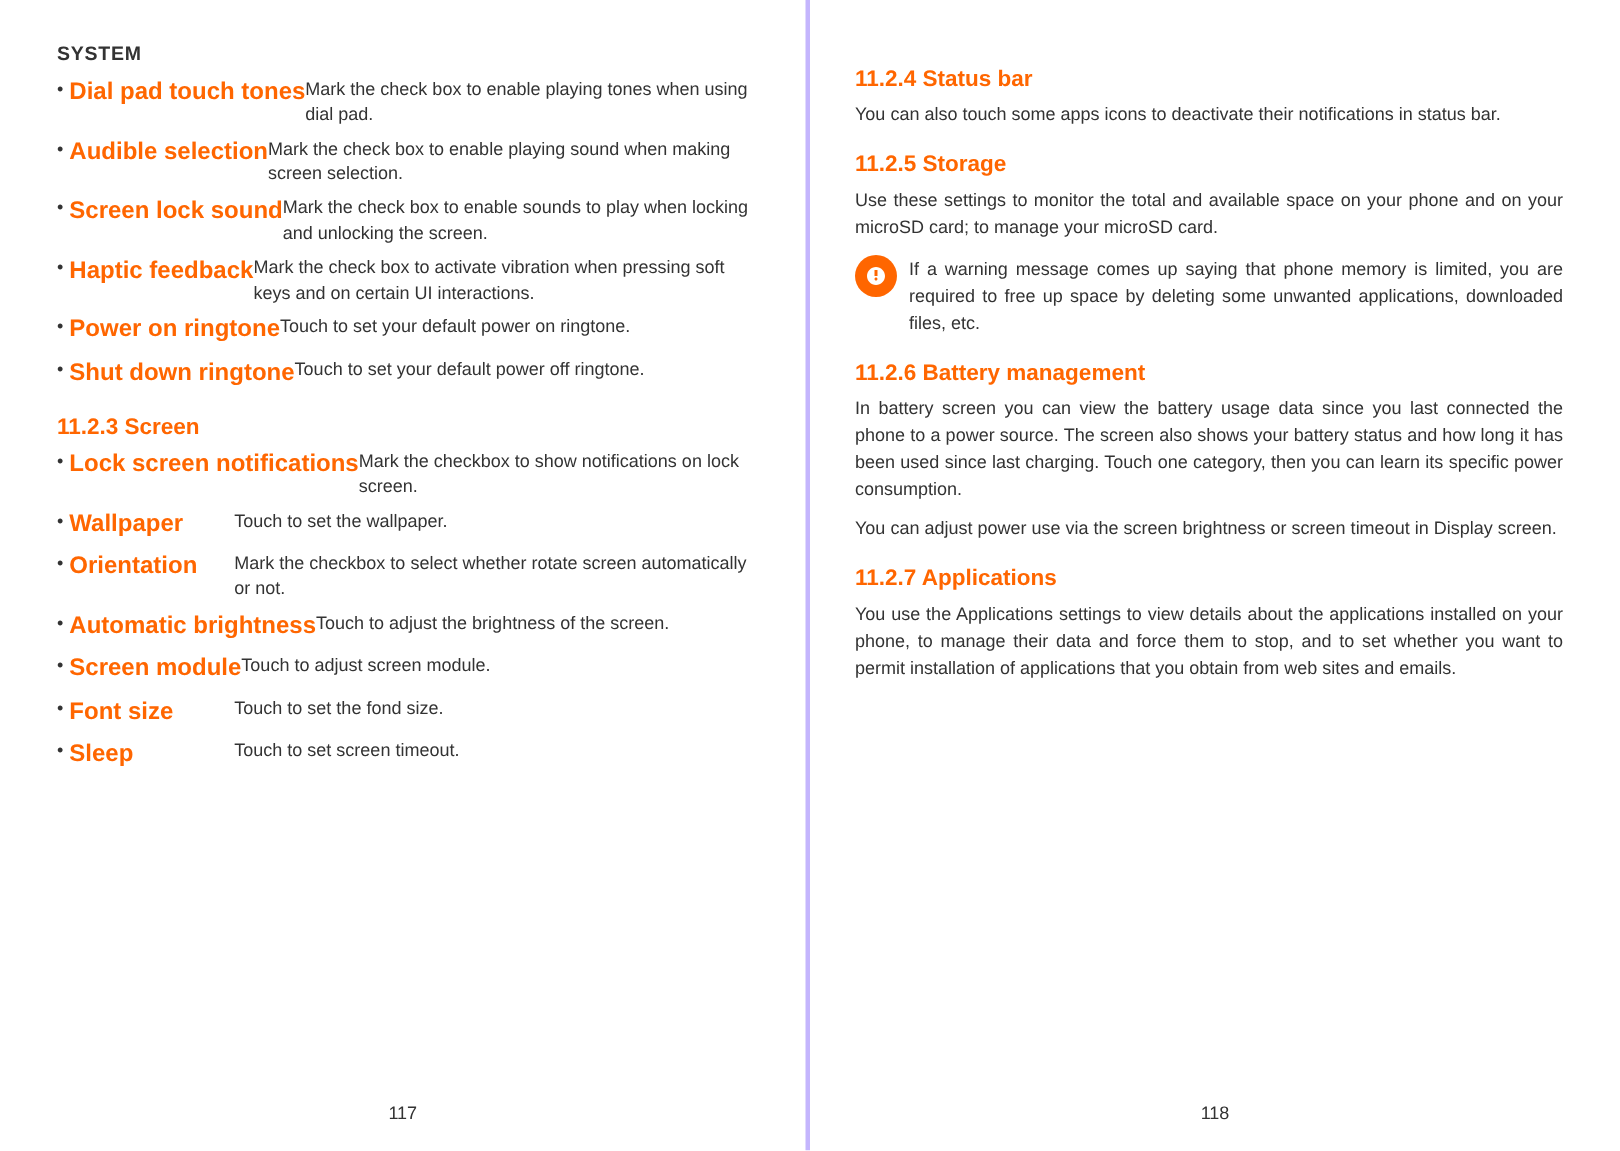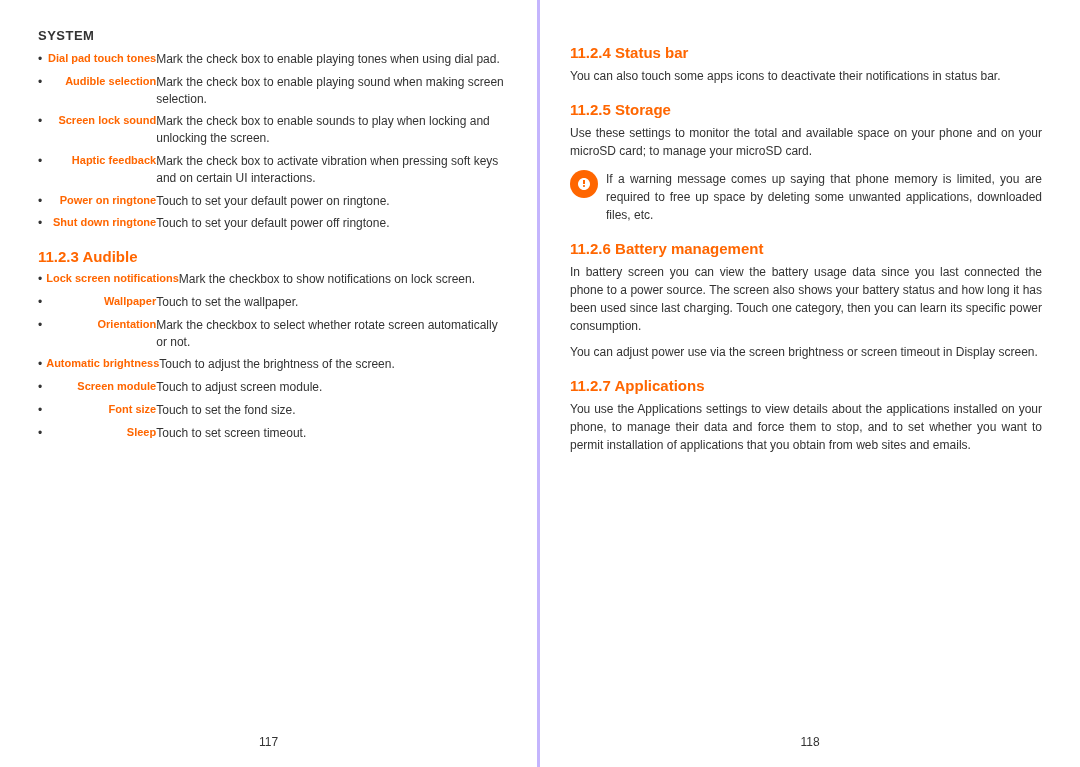--- a/index.html
+++ b/index.html
@@ -58,25 +58,24 @@
     .bullet {
       color: #333;
       margin-right: 4px;
       font-size: 12px;
       margin-top: 1px;
       flex-shrink: 0;
     }
     .item-term {
       color: #ff6600;
       font-weight: bold;
-      font-size: 11px;
+      font-size: 16px;
       min-width: 110px;
       flex-shrink: 0;
       line-height: 1.4;
-      text-align: right;
     }
     .item-desc {
       font-size: 12px;
       color: #333;
       line-height: 1.4;
       flex: 1;
     }
     .body-text {
       font-size: 12px;
       color: #333;
@@ -166,21 +165,21 @@
         <span class="item-desc">Touch to set your default power on ringtone.</span>
       </div>
       <div class="item-row">
         <span class="bullet">•</span>
         <span class="item-term">Shut down ringtone</span>
         <span class="item-desc">Touch to set your default power off ringtone.</span>
       </div>
     </div>
 
     <div>
-      <div class="subsection-title">11.2.3 Audible</div>
+      <div class="subsection-title">11.2.3 Screen</div>
       <div class="item-row">
         <span class="bullet">•</span>
         <span class="item-term">Lock screen notifications</span>
         <span class="item-desc">Mark the checkbox to show notifications on lock screen.</span>
       </div>
       <div class="item-row">
         <span class="bullet">•</span>
         <span class="item-term">Wallpaper</span>
         <span class="item-desc">Touch to set the wallpaper.</span>
       </div>

